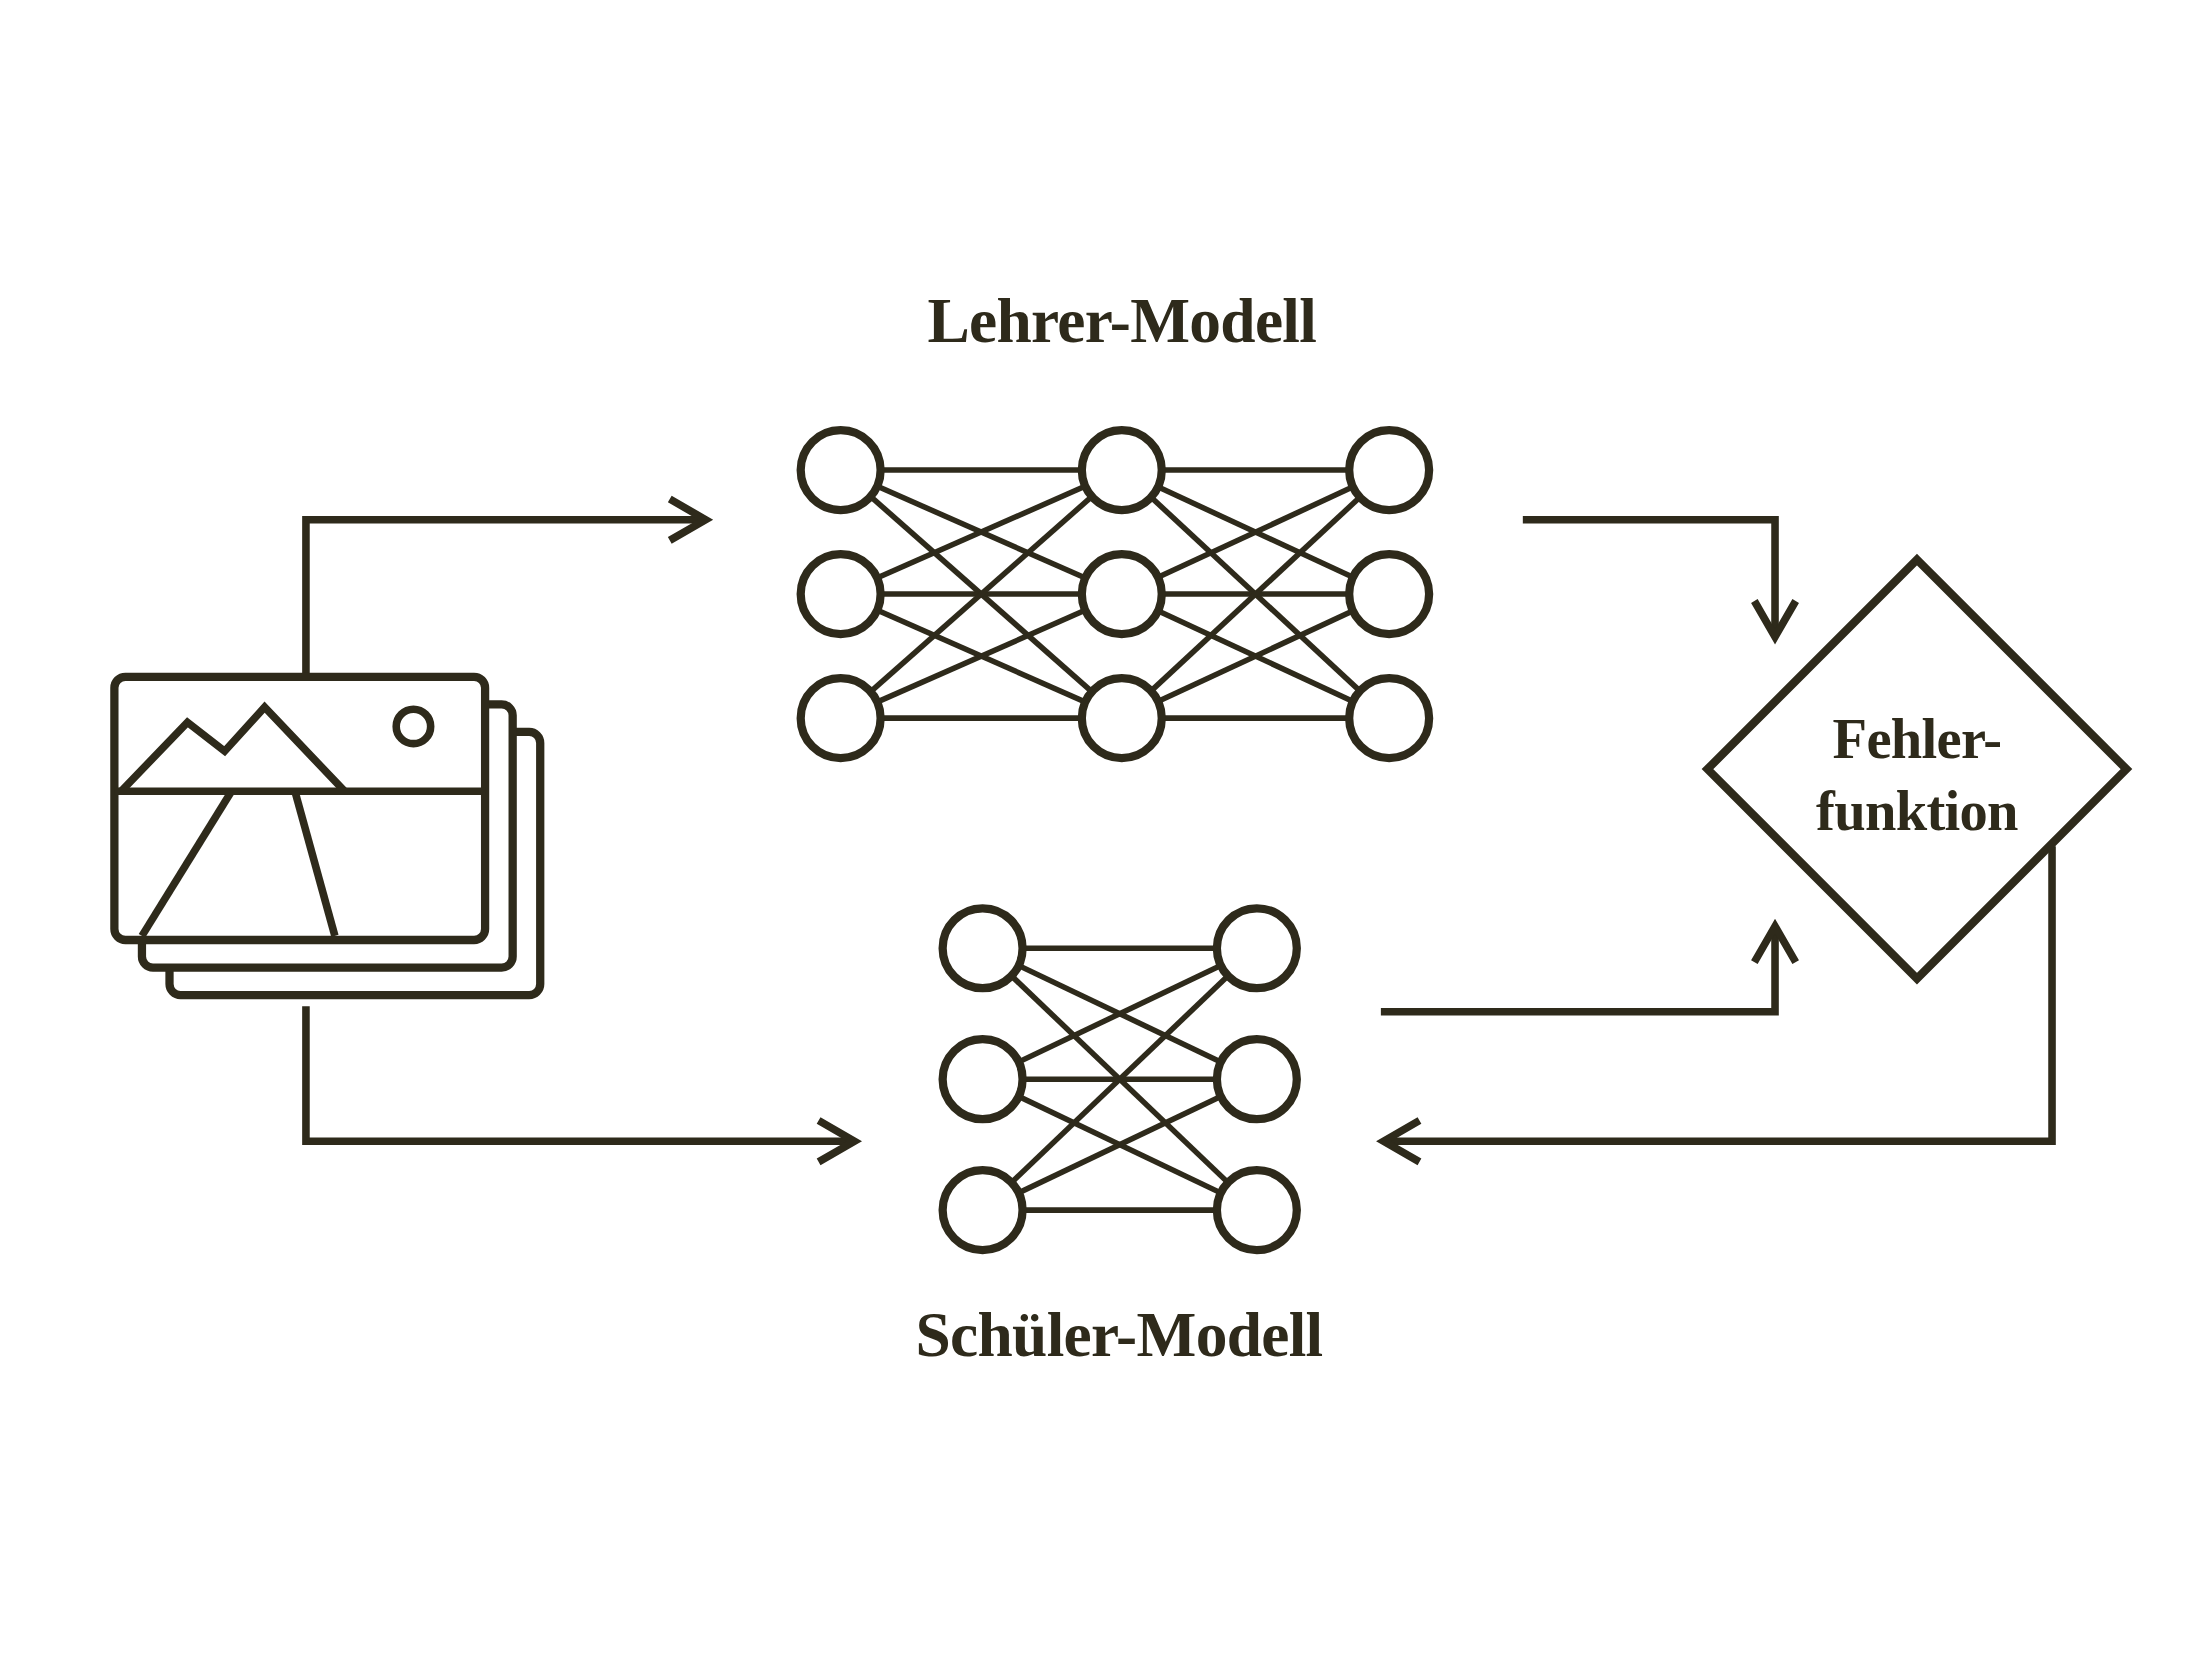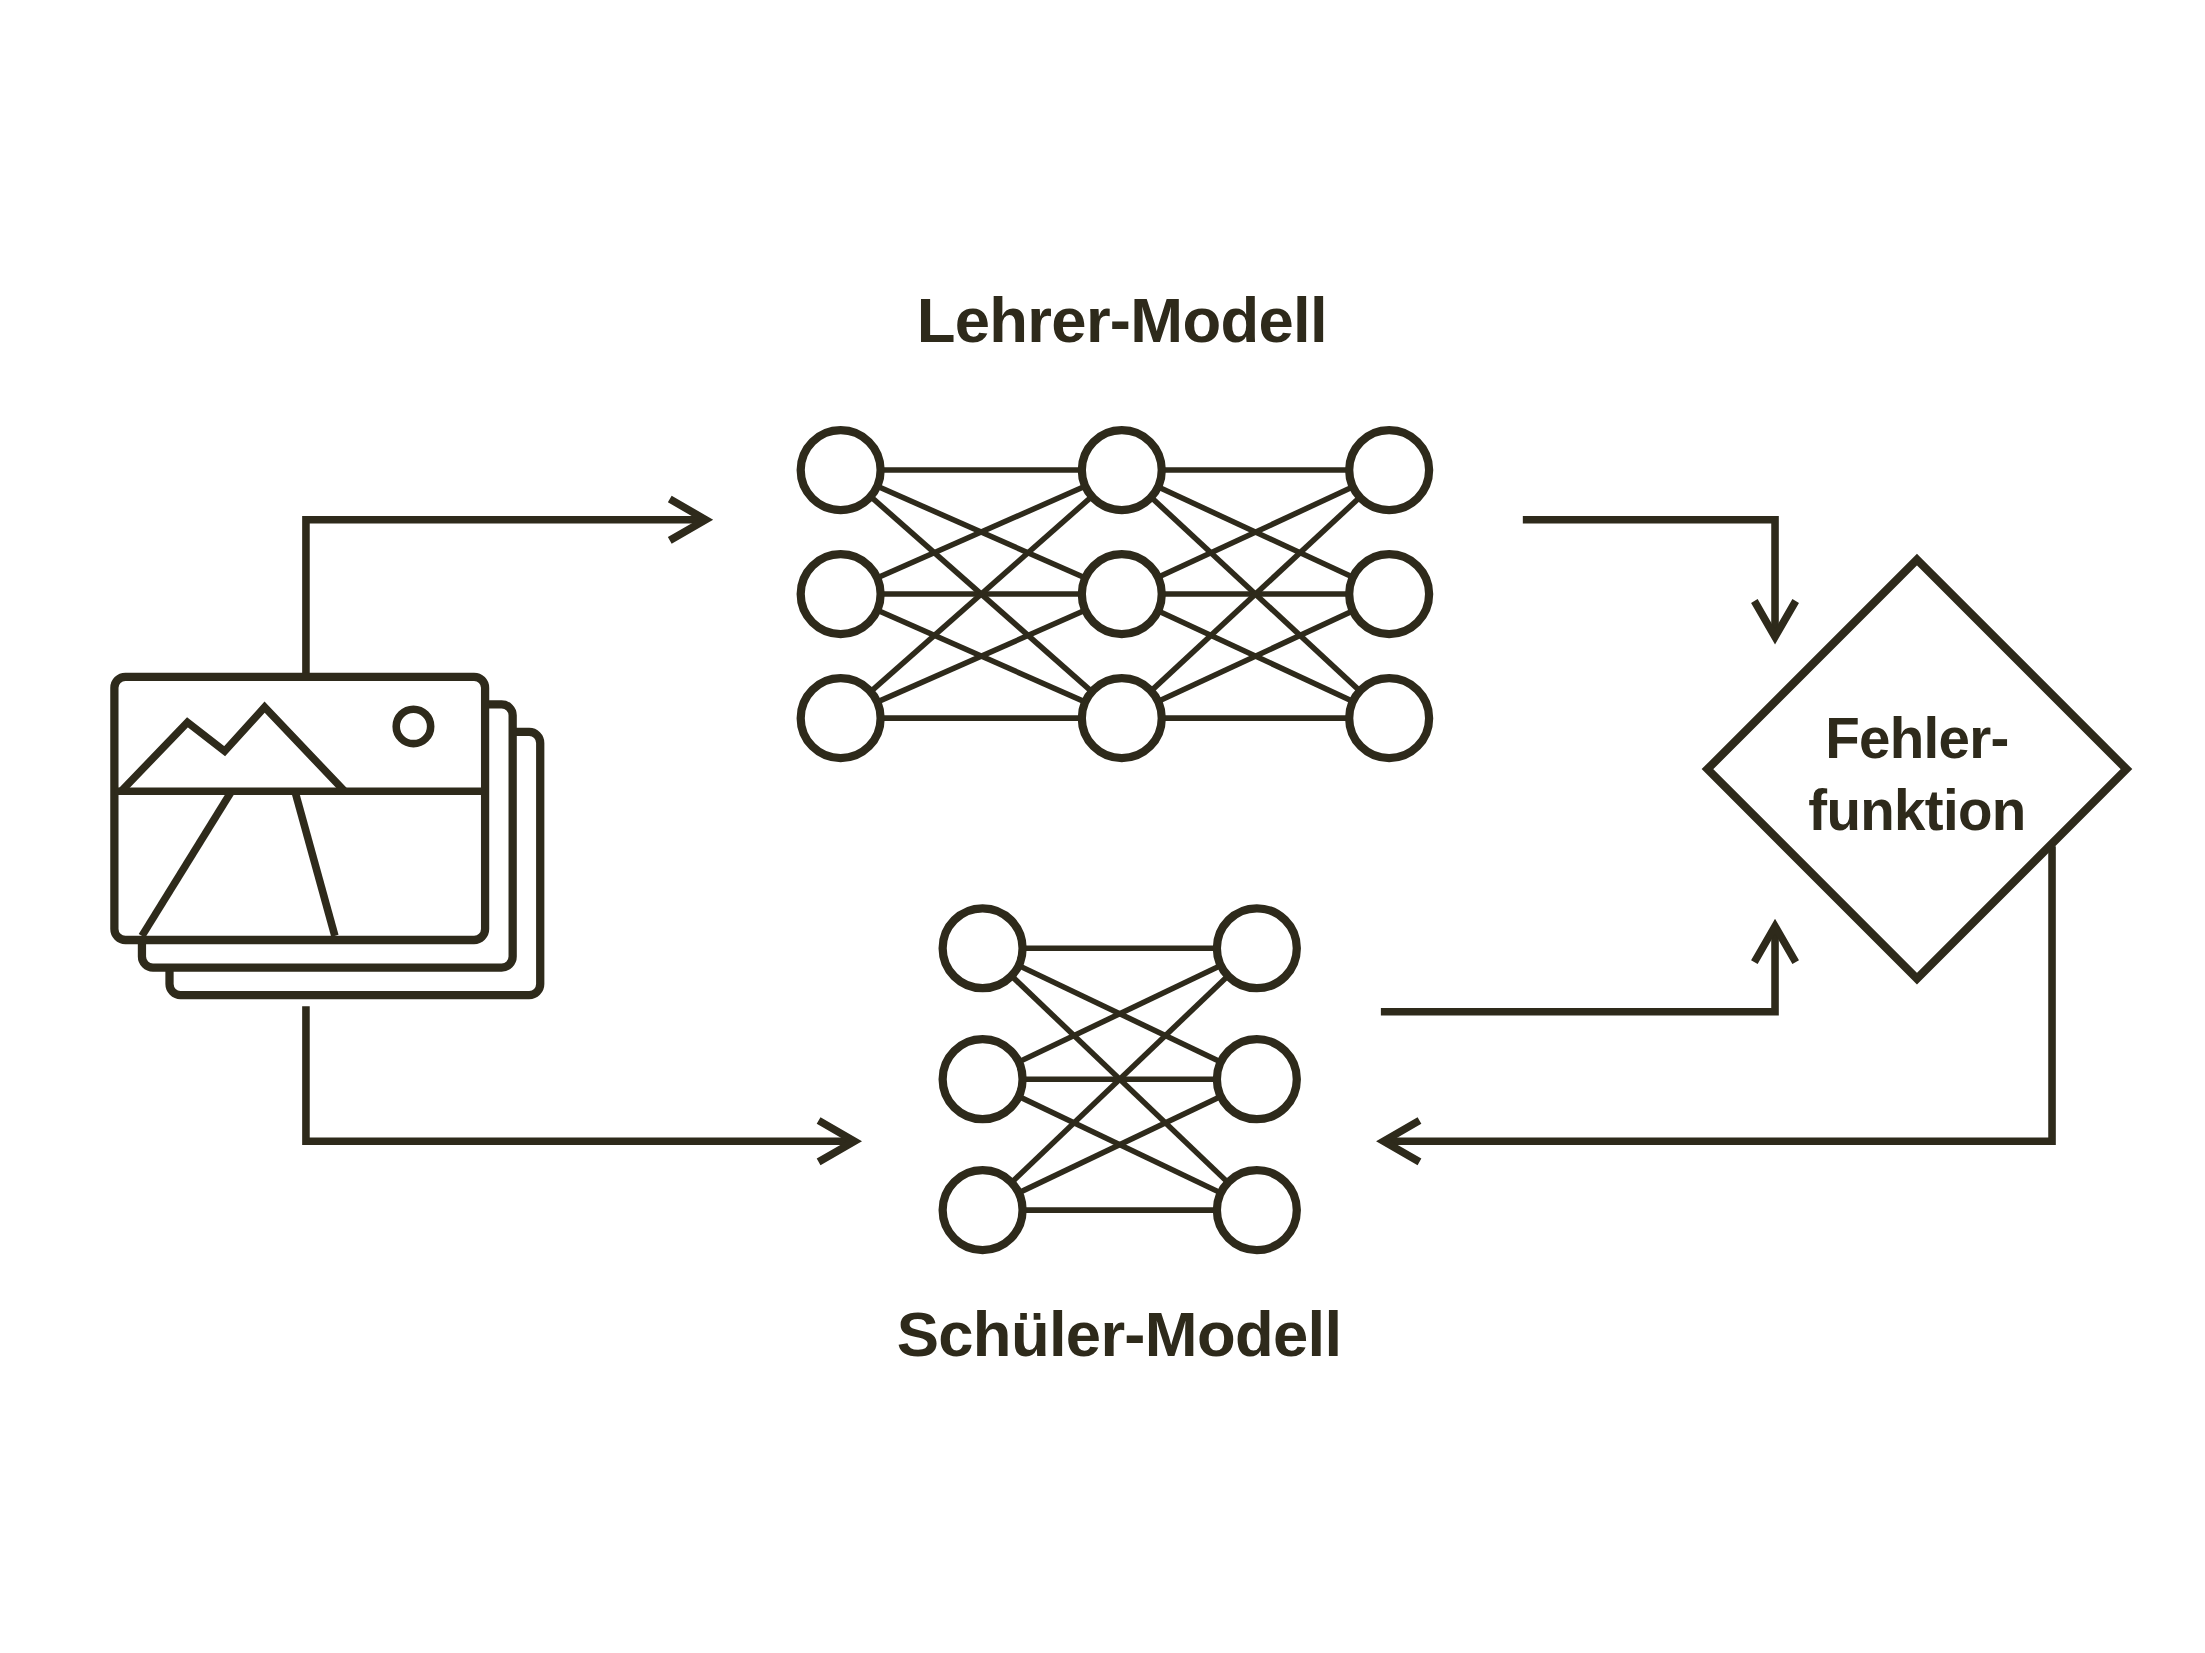--- a/index.html
+++ b/index.html
@@ -3,21 +3,21 @@
 <meta charset="utf-8">
 <style>
   :root{
     --ink:#2e2a1b;
     --bg:#ffffff;
   }
   html,body{margin:0;padding:0;background:var(--bg);}
   .stage{
     width:1785px;height:1654px;
     background:var(--bg);
-    font-family:Liberation Sans, sans-serif;
+    font-family:Liberation Serif, serif;
   }
   svg{display:block;}
   .neuron{fill:#ffffff;stroke:var(--ink);stroke-width:6;}
   .synapse{stroke:var(--ink);stroke-width:4;fill:none;}
   .arrow-line{stroke:var(--ink);stroke-width:5.5;fill:none;}
   .ink-stroke{stroke:var(--ink);}
   .sheet{fill:#ffffff;stroke:var(--ink);stroke-width:6;}
   .icon-line{stroke:var(--ink);stroke-width:5.5;fill:none;}
   .diamond{fill:#ffffff;stroke:var(--ink);stroke-width:6;}
   .label{

